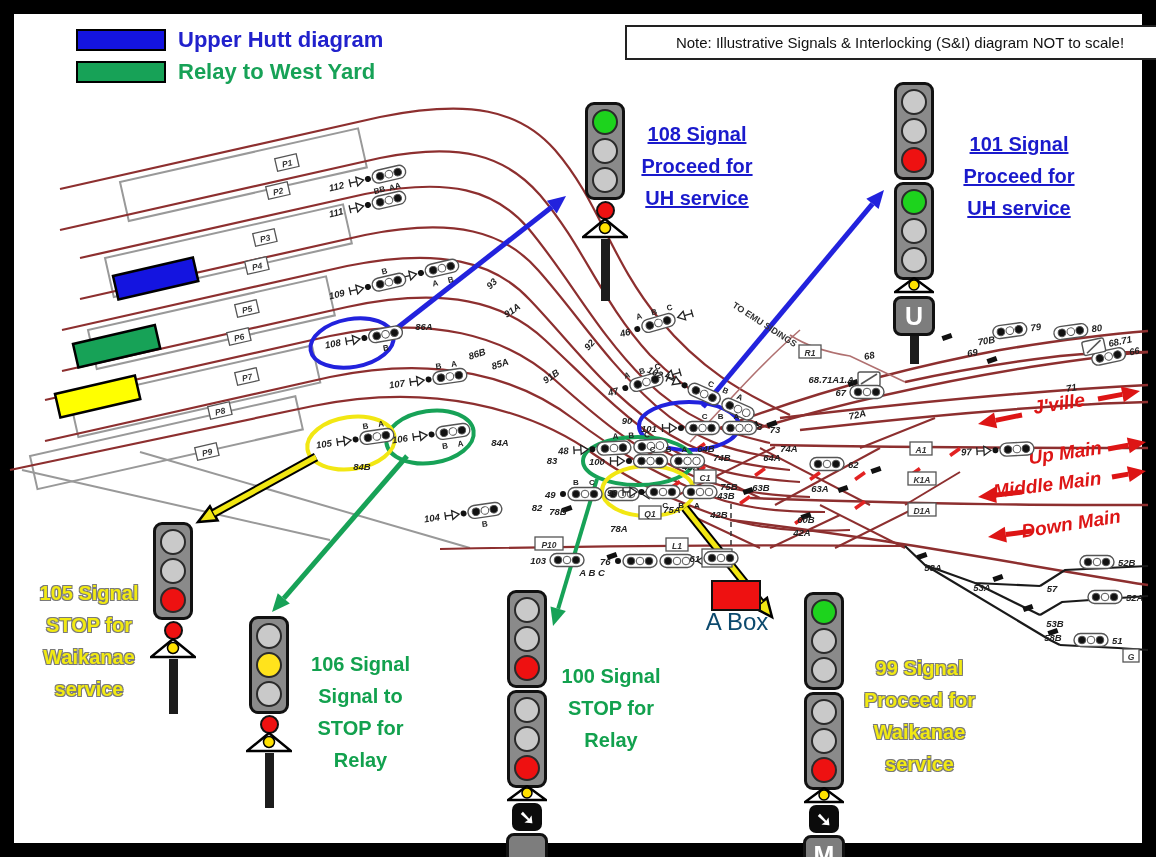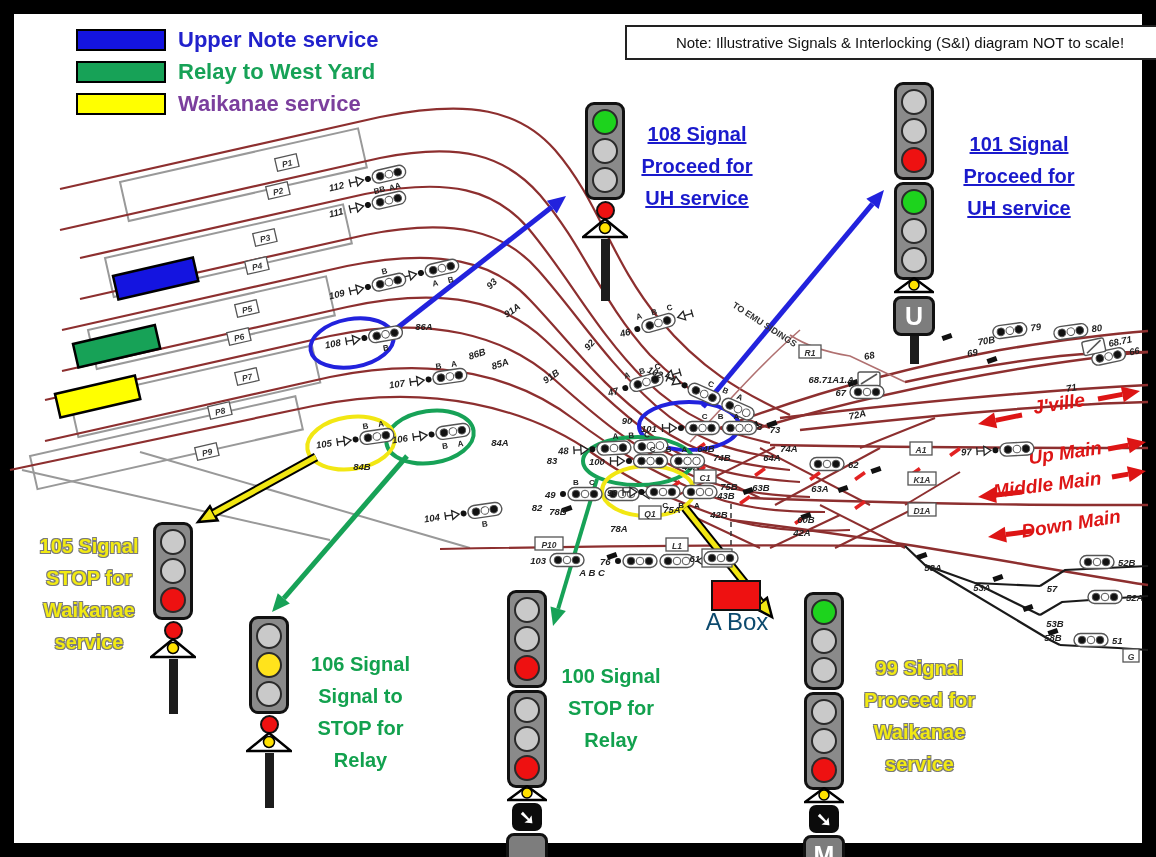--- a/index.html
+++ b/index.html
@@ -608,29 +608,25 @@
         <circle cx="8" cy="0" r="3.8" fill="#111" stroke="#555" stroke-width="1"></circle>
         <circle cx="17" cy="0" r="3.8" fill="#fff" stroke="#555" stroke-width="1"></circle>
         <circle cx="26" cy="0" r="3.8" fill="#111" stroke="#555" stroke-width="1"></circle>
         <text x="-4" y="3.5" font-size="9.5" font-weight="bold" font-style="italic" fill="#222" text-anchor="end">103</text>
       </g>
     </svg>
 
   <div class="legend">
     <div class="legend-row">
       <div class="swatch" style="background: rgb(20, 20, 224);"></div>
-      <div class="legend-label" style="color: rgb(33, 33, 204);">Upper Note service</div>
+      <div class="legend-label" style="color: rgb(33, 33, 204);">Upper Hutt diagram</div>
     </div>
     <div class="legend-row">
       <div class="swatch" style="background: rgb(23, 162, 87);"></div>
       <div class="legend-label" style="color: rgb(23, 162, 87);">Relay to West Yard</div>
-    </div>
-    <div class="legend-row">
-      <div class="swatch" style="background: rgb(255, 255, 0);"></div>
-      <div class="legend-label" style="color: rgb(123, 63, 157);">Waikanae service</div>
     </div>
   </div>
 
   <div class="note-box">Note: Illustrative Signals &amp; Interlocking (S&amp;I) diagram NOT to scale!</div>
 
   <div class="signal" style="left:568px;top:88px">
     <div class="head">
         <div class="lamp" style="background: rgb(29, 211, 29);"></div>
         <div class="lamp" style="background: rgb(201, 201, 201);"></div>
         <div class="lamp" style="background: rgb(201, 201, 201);"></div>
@@ -678,21 +674,21 @@
         <div class="lamp" style="background: rgb(201, 201, 201);"></div>
         <div class="lamp" style="background: rgb(238, 17, 17);"></div>
       </div>
     <div class="reddot"></div>
     <svg class="tri-svg" width="46" height="21">
       <polygon points="23,1 45,19 1,19" fill="#fff" stroke="#000" stroke-width="2.5"></polygon>
       <circle cx="23" cy="10" r="5.5" fill="#ffe100" stroke="#000" stroke-width="1.5"></circle>
     </svg>
     <div class="pole" style="height:55px"></div>
   </div>
-  <div class="cap cap-yellow" style="left:10px;top:516px;width:130px">
+  <div class="cap cap-yellow" style="left:10px;top:563px;width:130px">
     <div>105 Signal</div>
     <div>STOP for</div>
     <div>Waikanae</div>
     <div>service</div>
   </div>
 
   <div class="signal" style="left:232px;top:602px">
     <div class="head">
         <div class="lamp" style="background: rgb(201, 201, 201);"></div>
         <div class="lamp" style="background: rgb(255, 227, 28);"></div>

